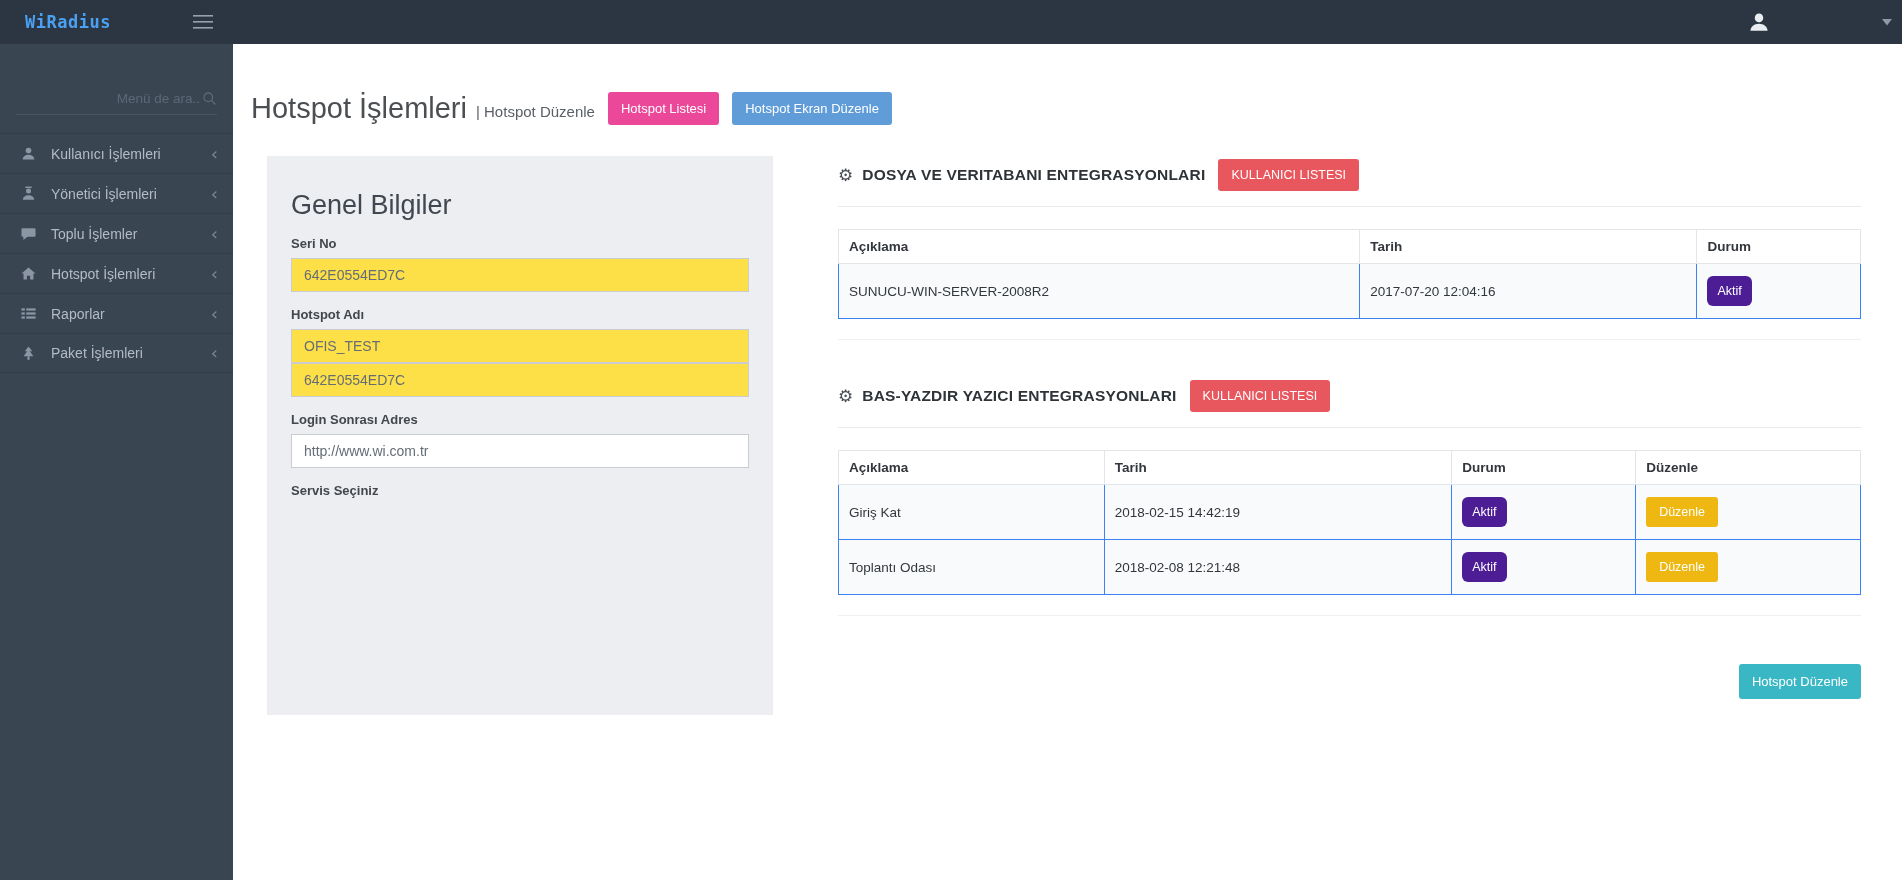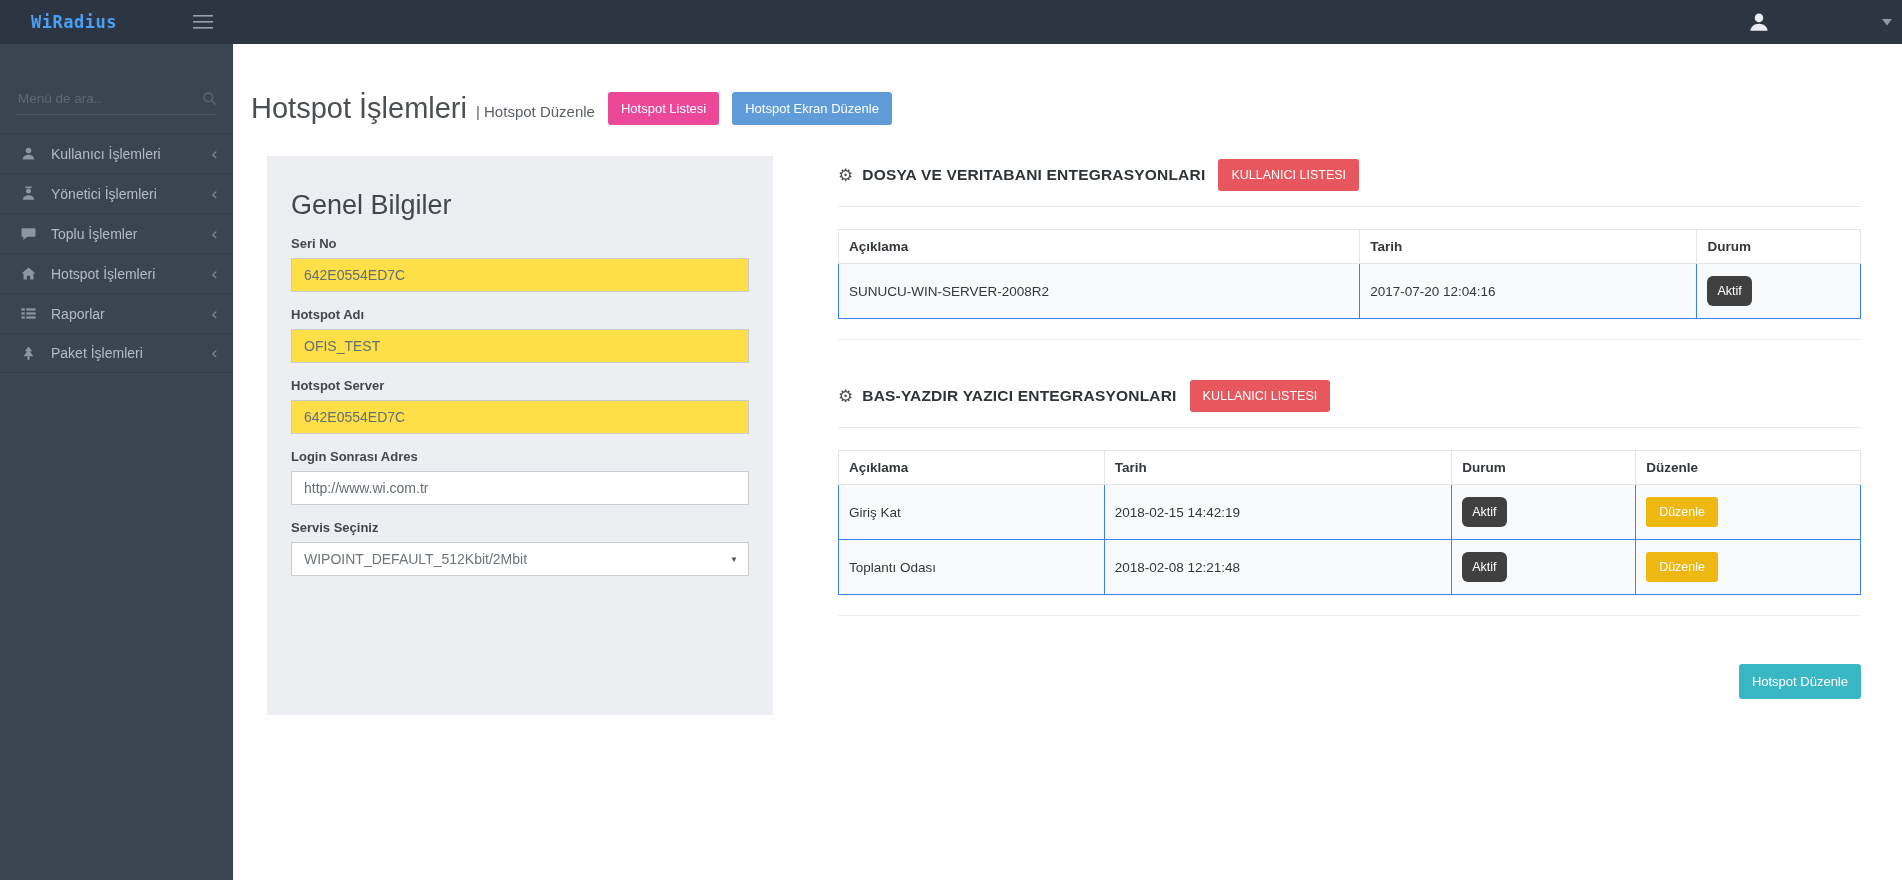--- a/index.html
+++ b/index.html
@@ -5,30 +5,30 @@
   * { box-sizing: border-box; }
   html, body { margin:0; padding:0; }
   body {
     width:1902px; height:880px; overflow:hidden;
     font-family:"Liberation Sans", sans-serif;
     background:#ffffff; color:#333;
   }
   
   .topbar { height:44px; background:#2b3642; display:flex; align-items:center; }
   .brand-area { width:233px; flex-shrink:0; display:flex; align-items:center; justify-content:space-between; padding:0 20px 0 25px; }
-  .logo { font-family:"DejaVu Sans Mono", monospace; font-weight:bold; font-size:17px; color:#4aa0f2; letter-spacing:.5px; cursor:pointer;margin-left:6px; }
+  .logo { font-family:"DejaVu Sans Mono", monospace; font-weight:bold; font-size:17px; color:#4aa0f2; letter-spacing:.5px; cursor:pointer; }
   .hamburger { color:#97a1ae; cursor:pointer; display:flex; align-items:center; }
   .topbar-right { margin-left:auto; display:flex; align-items:center; }
   .avatar { color:#e9edf2; margin-right:112px; cursor:pointer; display:flex; }
   .tb-caret { margin-right:10px; color:#8f99a6; cursor:pointer; display:flex; }
   
   .layout { display:flex; height:836px; }
   .sidebar { width:233px; flex-shrink:0; background:#3a4552; }
   .search-wrap { margin:46px 16px 18px 16px; border-bottom:1px solid #495563; display:flex; align-items:center; padding-bottom:7px; }
-  .search-input { flex:1; background:transparent; border:none; outline:none; color:#aeb6c2; font-size:13.5px; font-family:inherit; }
+  .search-input { flex:1; background:transparent; border:none; outline:none; color:#aeb6c2; font-size:13.5px; font-family:inherit;text-align:right; }
   .search-input::placeholder { color:#5d6876; }
   .search-icon { color:#5d6876; display:flex; }
   .menu { list-style:none; margin:18px 0 0 0; padding:0; }
   .menu-item { height:40px; display:flex; align-items:center; padding:0 15px 0 19px; border-top:1px solid #333e4b; color:#b3bbc6; font-size:14px; cursor:pointer; }
   .menu-item:last-child { border-bottom:1px solid #333e4b; }
   .mi-icon { width:18px; margin-right:14px; color:#8b95a3; display:flex; justify-content:center; }
   .mi-label { flex:1; }
   .mi-chevron { color:#7b8594; font-size:18px; line-height:14px; font-family:"DejaVu Sans", sans-serif; }
   
   .main { flex:1; background:#fff; }
@@ -52,21 +52,21 @@
   .section-head { display:flex; align-items:center; }
   .gear-icon { font-size:17px; color:#4a4f55; margin-right:9px; font-family:"DejaVu Sans", sans-serif; }
   .section-title { font-size:15.5px; font-weight:bold; color:#2e3338; letter-spacing:.2px; }
   .danger-btn { background:#e8565e; color:#fff; border:none; font-size:12.5px; padding:9px 13px; border-radius:3px; margin-left:13px; cursor:pointer; font-family:inherit; }
   .head-rule { border:none; border-top:1px solid #e8eaec; margin:15px 0 0 0; }
   table { width:100%; border-collapse:collapse; margin-top:22px; font-size:13.5px; color:#33373c; }
   th { text-align:left; font-weight:bold; padding:9px 10px; border:1px solid #e3e6e8; background:#fff; }
   td { padding:12px 10px; border:1px solid #3b82f6; background:#f8fafb; vertical-align:middle; }
   .tbl-rule { border:none; border-top:1px solid #edeff1; margin:20px 0 0 0; }
   .section + .section { margin-top:40px; }
-  .status-btn { background:#404040; color:#fff; border:none; border-radius:6px; padding:8px 10px; font-size:12.5px; cursor:pointer; font-family:inherit; }
+  .status-btn { background:#4c1d95; color:#fff; border:none; border-radius:6px; padding:8px 10px; font-size:12.5px; cursor:pointer; font-family:inherit; }
   .warn-btn { background:#eeb712; color:#fff; border:none; border-radius:3px; padding:8px 13px; font-size:12.5px; cursor:pointer; font-family:inherit; }
   .footer-row { display:flex; justify-content:flex-end; margin-top:48px; }
   .teal-btn { background:#39b7c4; color:#fff; border:none; border-radius:3px; padding:10px 13px; font-size:13px; cursor:pointer; font-family:inherit; }
   svg { display:block; }
 </style>
 </head>
 <body>
 
 <div class="topbar">
   <div class="brand-area">
@@ -187,31 +187,26 @@
 
       <div class="form-panel">
         <h2 class="form-title">Genel Bilgiler</h2>
 
         <label class="f-label">Seri No</label>
         <input class="f-input ro" readonly="" value="642E0554ED7C" style="">
 
         <label class="f-label">Hotspot Adı</label>
         <input class="f-input ro" readonly="" value="OFIS_TEST" style="">
 
-        <label class="f-label">Hotspot Server</label>
         <input class="f-input ro" readonly="" value="642E0554ED7C" style="">
 
         <label class="f-label">Login Sonrası Adres</label>
         <input class="f-input" value="http://www.wi.com.tr" style="">
 
         <label class="f-label">Servis Seçiniz</label>
-        <div class="select-box">
-          <span>WIPOINT_DEFAULT_512Kbit/2Mbit</span>
-          <span class="select-caret">▼</span>
-        </div>
       </div>
 
       <div class="right-col">
 
         <div class="section">
           <div class="section-head">
             <span class="gear-icon">⚙</span>
             <span class="section-title">DOSYA VE VERITABANI ENTEGRASYONLARI</span>
             <button class="danger-btn">KULLANICI LISTESI</button>
           </div>

